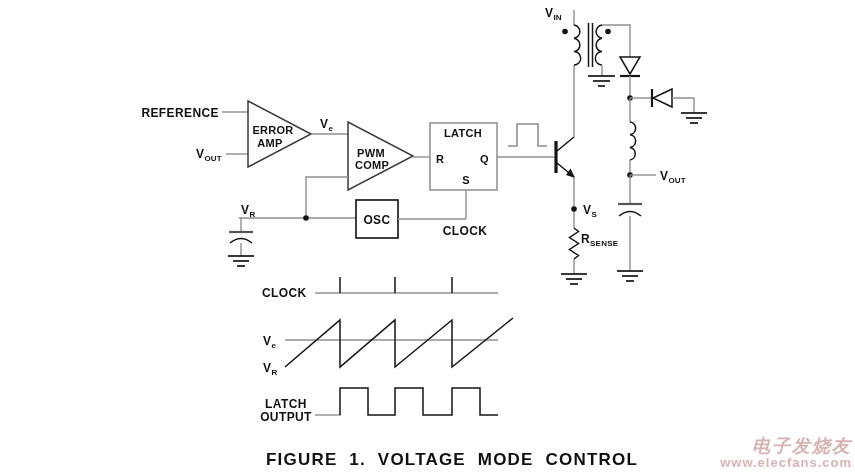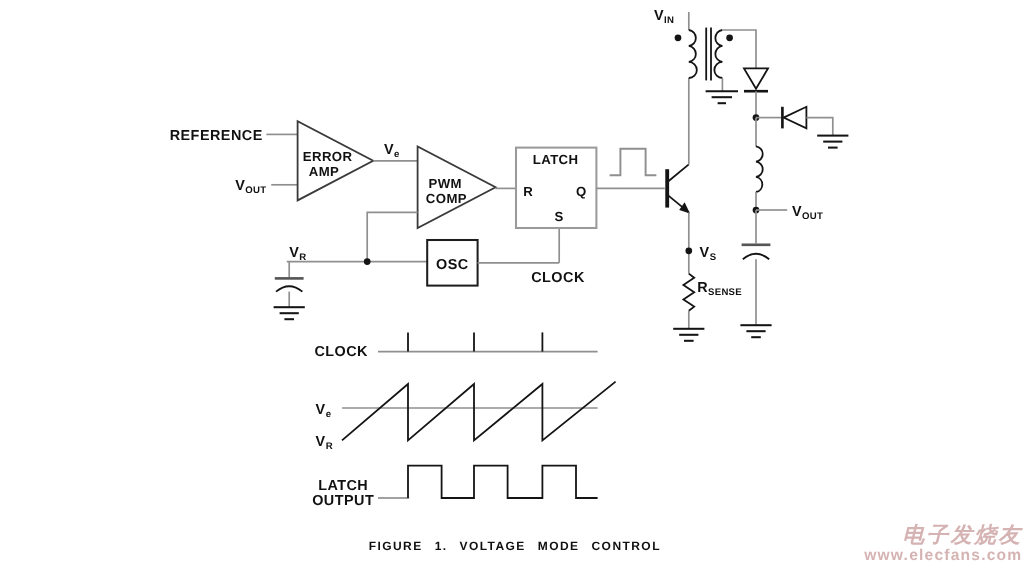--- a/index.html
+++ b/index.html
@@ -13,22 +13,22 @@
   .ink{stroke:#141414;stroke-width:1.5;fill:none;}
   .ink2{stroke:#141414;stroke-width:2.2;fill:none;}
   .boxg{stroke:#9a9a9a;stroke-width:1.7;fill:#fff;}
   .boxb{stroke:#1d1d1d;stroke-width:1.7;fill:#fff;}
   .tri{stroke:#3a3a3a;stroke-width:1.5;fill:#fff;}
   .gnd{stroke:#141414;stroke-width:1.7;}
   .plate{stroke:#555;stroke-width:2.2;}
   .pulse{stroke:#8f8f8f;stroke-width:1.6;fill:none;}
   .wgray{stroke:#8f8f8f;stroke-width:1.4;fill:none;}
   .wblack{stroke:#141414;stroke-width:1.5;fill:none;}
-  #caption{position:absolute;left:429px;top:450px;transform:translateX(-50%);
-           white-space:nowrap;font-size:10px;font-weight:bold;color:#101010;
+  #caption{position:absolute;left:452px;top:450px;transform:translateX(-50%);
+           white-space:nowrap;font-size:17px;font-weight:bold;color:#101010;
            letter-spacing:1.2px;word-spacing:6px;}
   #watermark{position:absolute;right:3px;bottom:4px;text-align:right;line-height:1.05;
              color:#cfa6a6;opacity:.85;}
   #watermark .wm-cn{font-size:18px;font-weight:bold;font-style:italic;letter-spacing:2px;margin-top:25px;}
   #watermark .wm-url{font-size:13px;font-weight:bold;letter-spacing:1px;margin-left:48px;}
 </style>
 </head>
 <body>
 
 <div id="page">

